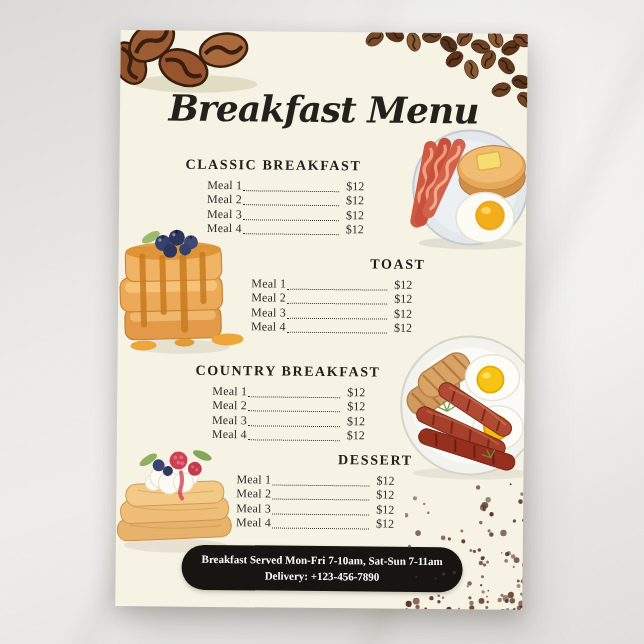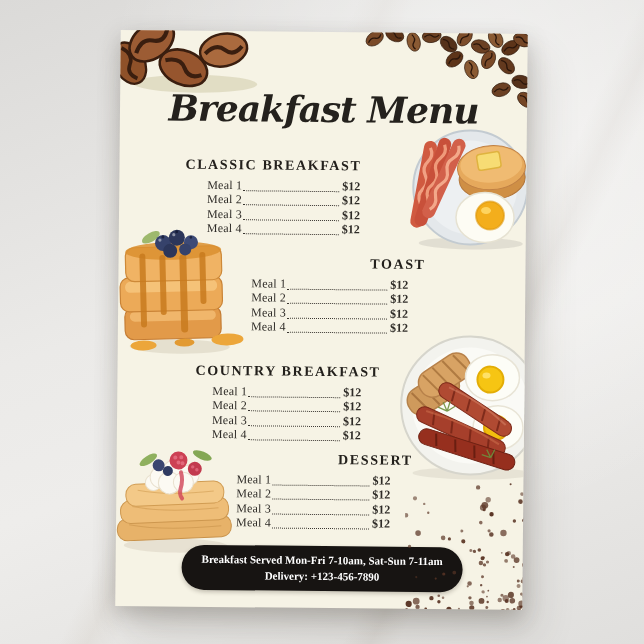--- a/index.html
+++ b/index.html
@@ -36,21 +36,21 @@
   .sec-country{left:78px;top:332px;width:188px;}
   .sec-dessert{left:116px;top:420px;width:180px;}
   .sec-toast h2,.sec-dessert h2{text-align:right;}
   .sec-classic .rows{margin-left:22px;width:157px;}
   .sec-toast .rows{margin-left:7px;width:161px;}
   .sec-country .rows{margin-left:17px;width:153px;}
   .sec-dessert .rows{margin-left:4px;width:158px;}
   .row{display:flex;align-items:flex-end;height:14.5px;font:12px "Liberation Serif",serif;color:#2e2b27;}
   .lbl{white-space:nowrap;letter-spacing:.2px;}
   .leader{flex:1;border-bottom:1.6px dotted #3a3631;margin:0 3px 2px 1px;height:1px;}
-  .price{white-space:nowrap;min-width:22px;text-align:left;font-weight:bold;}
+  .price{white-space:nowrap;min-width:22px;text-align:right;}
   .footer-pill{
     position:absolute;left:66px;top:514px;width:281px;height:45px;border-radius:23px;
     background:#171412;color:#fff;text-align:center;
     font:700 11px "Liberation Serif",serif;line-height:15px;
     display:flex;flex-direction:column;justify-content:center;gap:1px;
     box-shadow:0 2px 4px rgba(40,30,20,.25);
   }
 </style>
 </head>
 <body>

